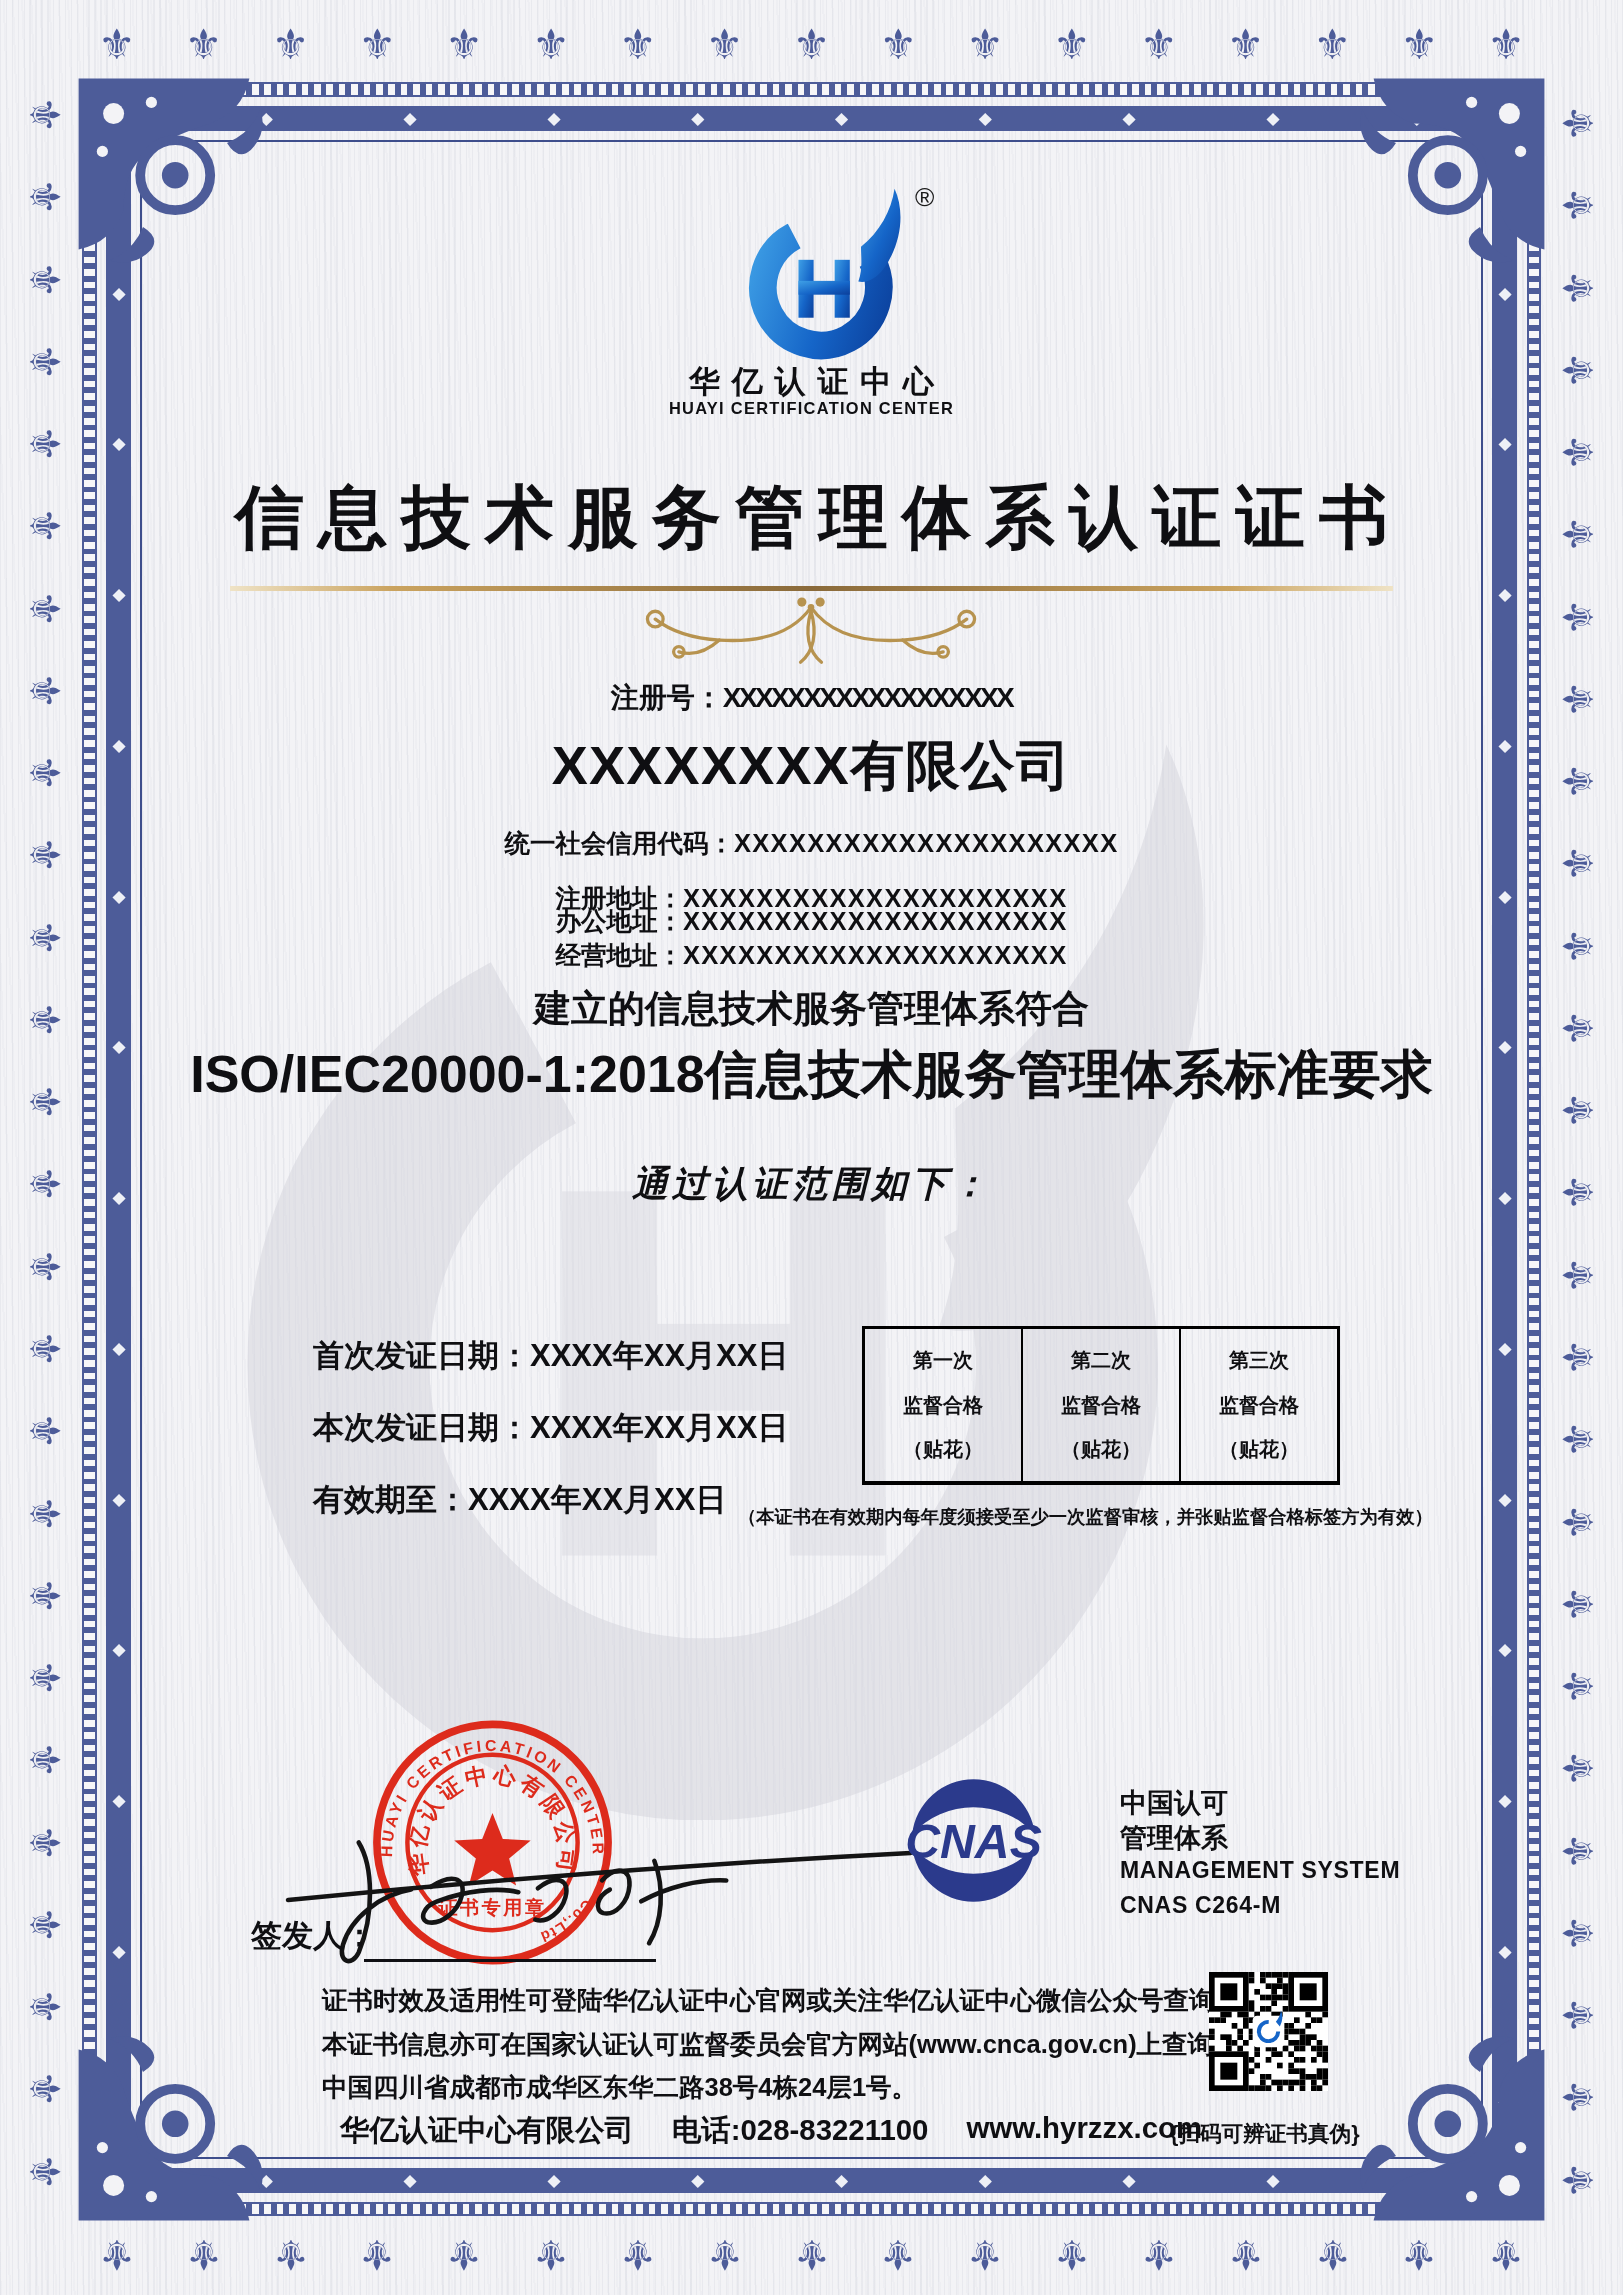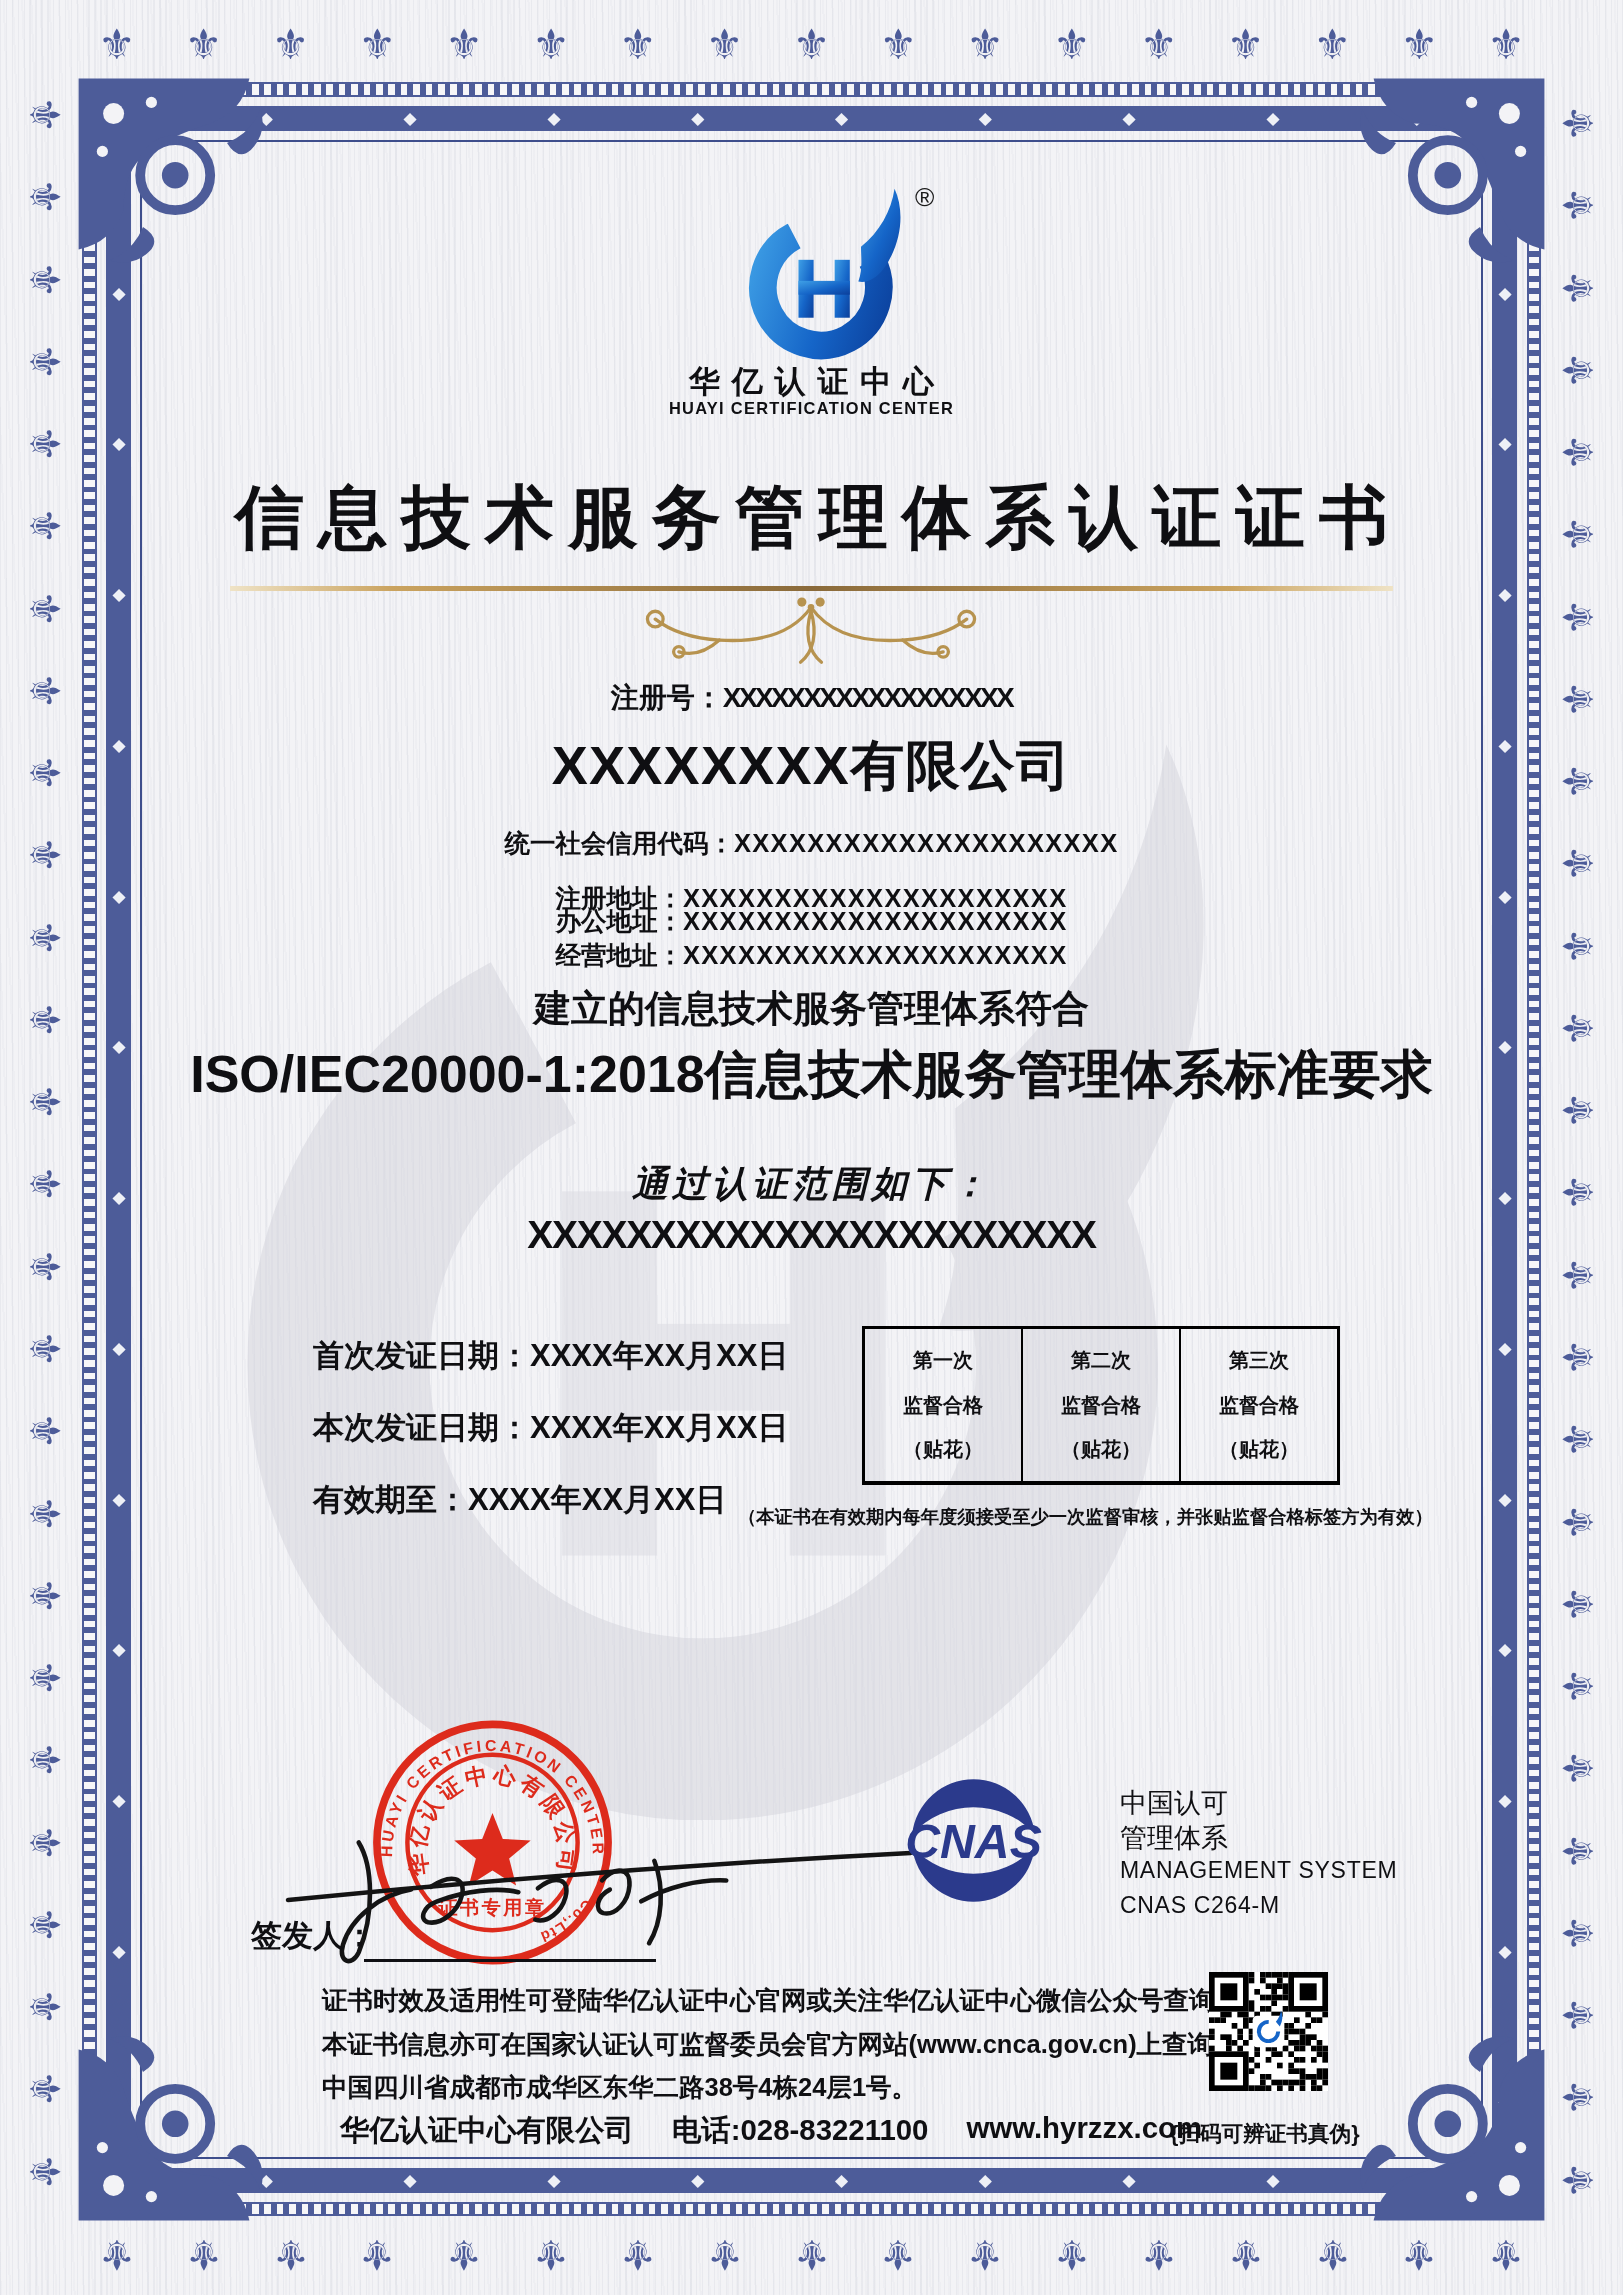--- a/index.html
+++ b/index.html
@@ -72,21 +72,21 @@
   .d1{top:1335px;} .d2{top:1407px;} .d3{top:1479px;}
   .sup-table{left:862px; top:1326px; width:472px; height:152px; border:3.3px solid #000; border-bottom-width:4.6px; display:flex; background:transparent;}
   .sup-cell{flex:1; display:flex; flex-direction:column; justify-content:space-evenly; align-items:center; font-size:20px; font-weight:700; border-left:2.6px solid #000;}
   .sup-cell:first-child{border-left:none;}
   .sup-note{left:738px; top:1504px; width:722px; text-align:left; font-size:18.3px; font-weight:700;}
   .seal{left:364px; top:1718px; width:257px; height:249px;}
   .signature{left:275px; top:1803px; width:654px; height:164px;}
   .signer{left:251px; top:1915px; font-size:31px; font-weight:700;}
   .signer-line{left:364px; top:1959px; width:292px; height:3.3px; background:#101014;}
   .cnas-logo{left:865px; top:1771px; width:217px; height:139px;}
-  .acc-text{left:1120px; white-space:nowrap; font-weight:normal;}
+  .acc-text{left:1120px; white-space:nowrap; font-weight:bold;}
   .acc1{top:1785px; font-size:27px;}
   .acc2{top:1820px; font-size:27px;}
   .acc3{top:1857px; font-size:23px; letter-spacing:0.7px;}
   .acc4{top:1892px; font-size:23px; letter-spacing:0.7px;}
   .foot{left:322px; font-size:25.5px; font-weight:600; white-space:nowrap;}
   .f1{top:1983px;} .f2{top:2027px;} .f3{top:2070px;}
   .bottom-row{left:340px; top:2111px; font-size:29.4px; font-weight:800; white-space:nowrap; display:flex; gap:38px;}
   .qr-hint{left:1170px; top:2119px; font-size:21.6px; font-weight:600;}
   .qr{left:1209px; top:1972px; width:119px; height:119px;}
   svg{display:block;}
@@ -329,21 +329,20 @@
   <div class="abs cx kvline addr2">
     <span class="lbl">办公地址：</span><span class="val">XXXXXXXXXXXXXXXXXXXXX</span>
   </div>
   <div class="abs cx kvline addr3">
     <span class="lbl">经营地址：</span><span class="val">XXXXXXXXXXXXXXXXXXXXX</span>
   </div>
 
   <div class="abs cx conform">建立的信息技术服务管理体系符合</div>
   <div class="abs cx standard">ISO/IEC20000-1:2018信息技术服务管理体系标准要求</div>
   <div class="abs cx scope-head">通过认证范围如下：</div>
-  <div class="abs cx scope-val">XXXXXXXXXXXXXXXXXXXXXXX</div>
 
   <div class="abs date-row d1">
     <span class="lbl">首次发证日期：</span><span class="val">XXXX年XX月XX日</span>
   </div>
   <div class="abs date-row d2">
     <span class="lbl">本次发证日期：</span><span class="val">XXXX年XX月XX日</span>
   </div>
   <div class="abs date-row d3">
     <span class="lbl">有效期至：</span><span class="val">XXXX年XX月XX日</span>
   </div>

